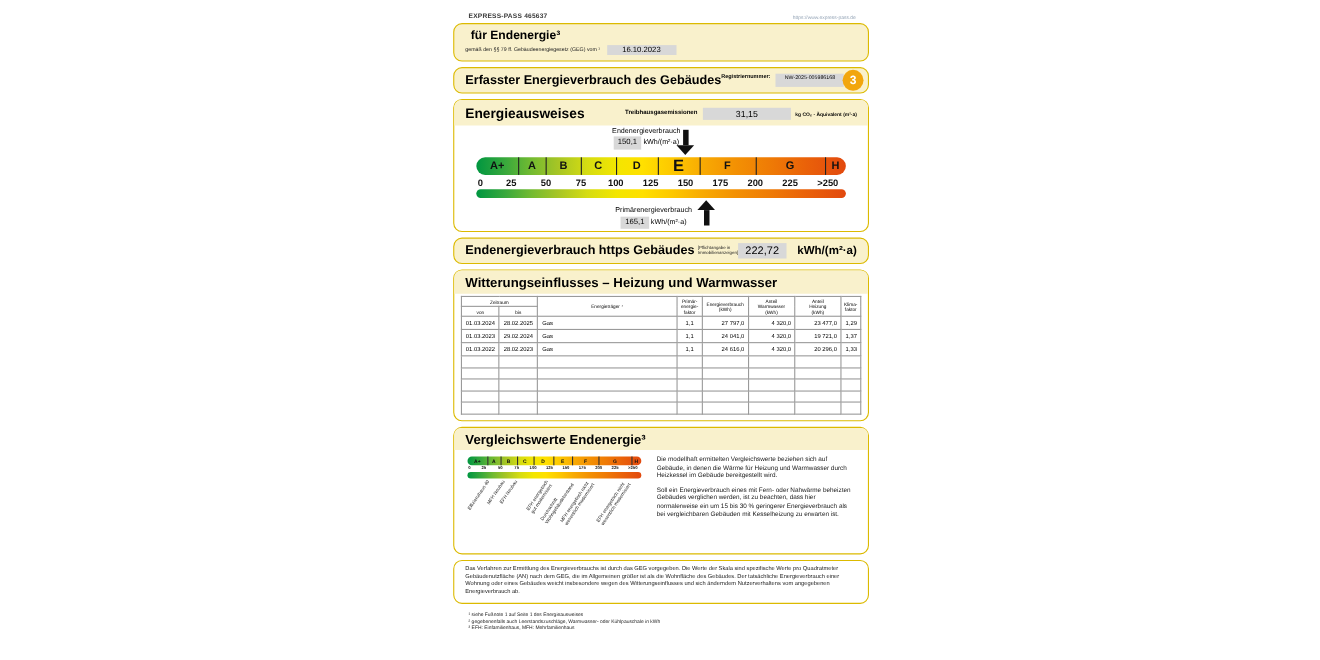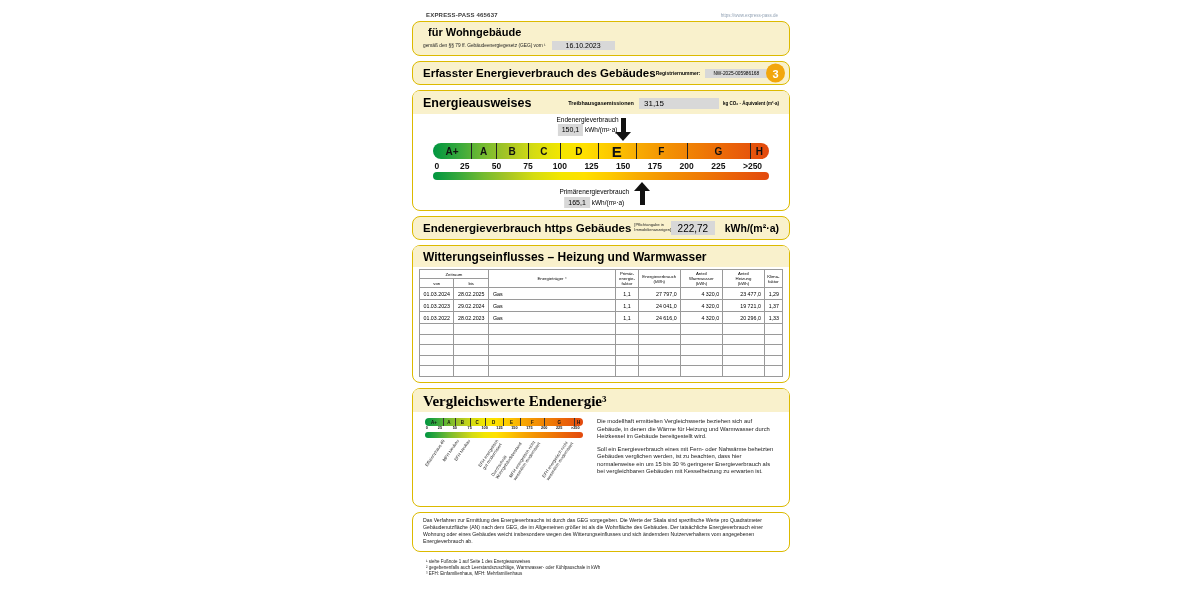--- a/index.html
+++ b/index.html
@@ -11,31 +11,31 @@
   .card{border:1.5px solid #dcba00;border-radius:8px;background:#ffffff;margin-bottom:5px;position:relative;box-sizing:border-box;overflow:visible;}
   
   .hdr{padding:4px 10px 5px;background:#f9f1cc;}
   .title-line{display:flex;align-items:baseline;}
   .title-big{font-size:24px;font-weight:bold;font-style:italic;color:#8b1a1a;letter-spacing:-.5px;line-height:1;}
   .title-sub{font-size:11px;font-weight:bold;margin-left:5px;}
   .law-line{display:flex;align-items:center;margin-top:3px;}
   .law{font-size:4.8px;color:#222;}
   .datebox{background:#d8d8d8;font-size:7px;padding:1px 14px;margin-left:6px;}
   
-  .bar{display:flex;align-items:center;background:#f9f1cc;padding:5px 30px 5px 10px;}
+  .bar{display:flex;background:#f9f1cc;padding:5px 30px 5px 10px;}
   .bar-title{font-size:11.5px;font-weight:bold;white-space:nowrap;}
   .reg-label{font-size:5px;font-weight:bold;margin-left:auto;}
   .regbox{background:#d8d8d8;font-size:4.8px;padding:2px 8px;margin-left:5px;white-space:nowrap;}
   .badge{position:absolute;right:4px;top:50%;transform:translateY(-50%);width:19px;height:19px;border-radius:50%;background:#f2a60d;color:#fff;font-size:11px;font-weight:bold;display:flex;align-items:center;justify-content:center;}
   
   .ev-head{display:flex;align-items:center;padding:5px 10px 4px;border-radius:6px 6px 0 0;background:#f9f1cc;}
   .ev-title{font-size:12.5px;font-weight:bold;}
   .ghg{margin-left:auto;display:flex;align-items:center;}
   .ghg-label{font-size:5.5px;font-weight:bold;}
-  .ghg-box{background:#d8d8d8;font-size:8px;padding:1px 5px;width:70px;text-align:left;margin-left:5px;}
+  .ghg-box{background:#d8d8d8;font-size:8px;padding:1px 5px;width:70px;text-align:center;margin-left:5px;}
   .ghg-unit{font-size:4.5px;font-weight:bold;margin-left:4px;white-space:nowrap;}
   .scale-wrap{margin:2px 20px 2px;position:relative;padding:27px 0 28px;}
   .band{height:16px;border-radius:8px;position:relative;background:linear-gradient(90deg,#009640 0%,#3aa93c 8%,#74bb31 15%,#a6c525 22%,#d5dc12 30%,#f3e600 38%,#ffe000 45%,#fdc800 53%,#f8ab03 61%,#f39103 70%,#ef7c05 79%,#ea6209 89%,#e2490e 100%);}
   .ltr{position:absolute;top:50%;transform:translate(-50%,-50%);font-weight:bold;font-size:10px;color:#111;}
   .ltr.big{font-size:15px;}
   .divl{position:absolute;top:0;bottom:0;width:1px;background:#222;}
   .ticks{position:relative;height:13px;}
   .ticks span{position:absolute;top:2px;transform:translateX(-50%);font-size:8.5px;font-weight:bold;color:#111;white-space:nowrap;}
   .stripbar{height:8px;border-radius:4px;background:linear-gradient(90deg,#009640 0%,#3aa93c 8%,#74bb31 15%,#a6c525 22%,#d5dc12 30%,#f3e600 38%,#ffe000 45%,#fdc800 53%,#f8ab03 61%,#f39103 70%,#ef7c05 79%,#ea6209 89%,#e2490e 100%);}
   .flo{position:absolute;text-align:center;font-size:6.5px;line-height:1.3;}
@@ -59,21 +59,21 @@
   .tbl-title{font-size:12px;font-weight:bold;padding:4px 10px 3px;background:#f9f1cc;border-radius:6px 6px 0 0;}
   table{width:calc(100% - 12px);margin:2px auto 0;border-collapse:collapse;background:#fff;}
   th,td{border:1px solid #9a9a9a;}
   th{font-weight:normal;font-size:4.3px;padding:1px;text-align:center;vertical-align:middle;white-space:pre-line;line-height:1.2;}
   td{font-size:5.3px;padding:1px 3px;height:9px;}
   td.num{text-align:right;}
   td.ctr{text-align:center;}
   td.lft{text-align:left;padding-left:4px;}
   tr.empty td{height:7.5px;}
   
-  .vg-title{font-size:15px;font-weight:bold;padding:4px 10px 2px;background:#f9f1cc;border-radius:6px 6px 0 0;font-family:Liberation Serif, serif;}
+  .vg-title{font-size:12px;font-weight:bold;padding:4px 10px 2px;background:#f9f1cc;border-radius:6px 6px 0 0;}
   .vg-body{display:flex;gap:14px;padding:6px 12px 2px;}
   .mini{width:158px;flex:none;}
   .mini .band{height:8px;border-radius:4px;}
   .mini .ltr{font-size:4.5px;}
   .mini .divl{background:#333;}
   .mini .ticks{height:6px;}
   .mini .ticks span{font-size:3.8px;top:0;font-weight:bold;}
   .mini .stripbar{height:6px;border-radius:3px;}
   .vlabels{position:relative;height:66px;}
   .vlabel{position:absolute;top:1px;width:0;height:0;}
@@ -92,21 +92,21 @@
 
 <div class="doc">
 
   <div class="topbar">
     <span class="pass">EXPRESS-PASS 465637</span>
     <a class="site">https://www.express-pass.de</a>
   </div>
 
   <div class="card hdr">
     <div class="title-line">
-      <span class="title-sub">für Wohngebäude</span>
+      <span class="title-sub">für Endenergie³</span>
     </div>
     <div class="law-line">
       <span class="law">gemäß den §§ 79 ff. Gebäudeenergiegesetz (GEG) vom ¹</span>
       <span class="datebox">16.10.2023</span>
     </div>
   </div>
 
   <div class="card bar">
     <span class="bar-title">Erfasster Energieverbrauch des Gebäudes</span>
     <span class="reg-label">Registriernummer:</span>

